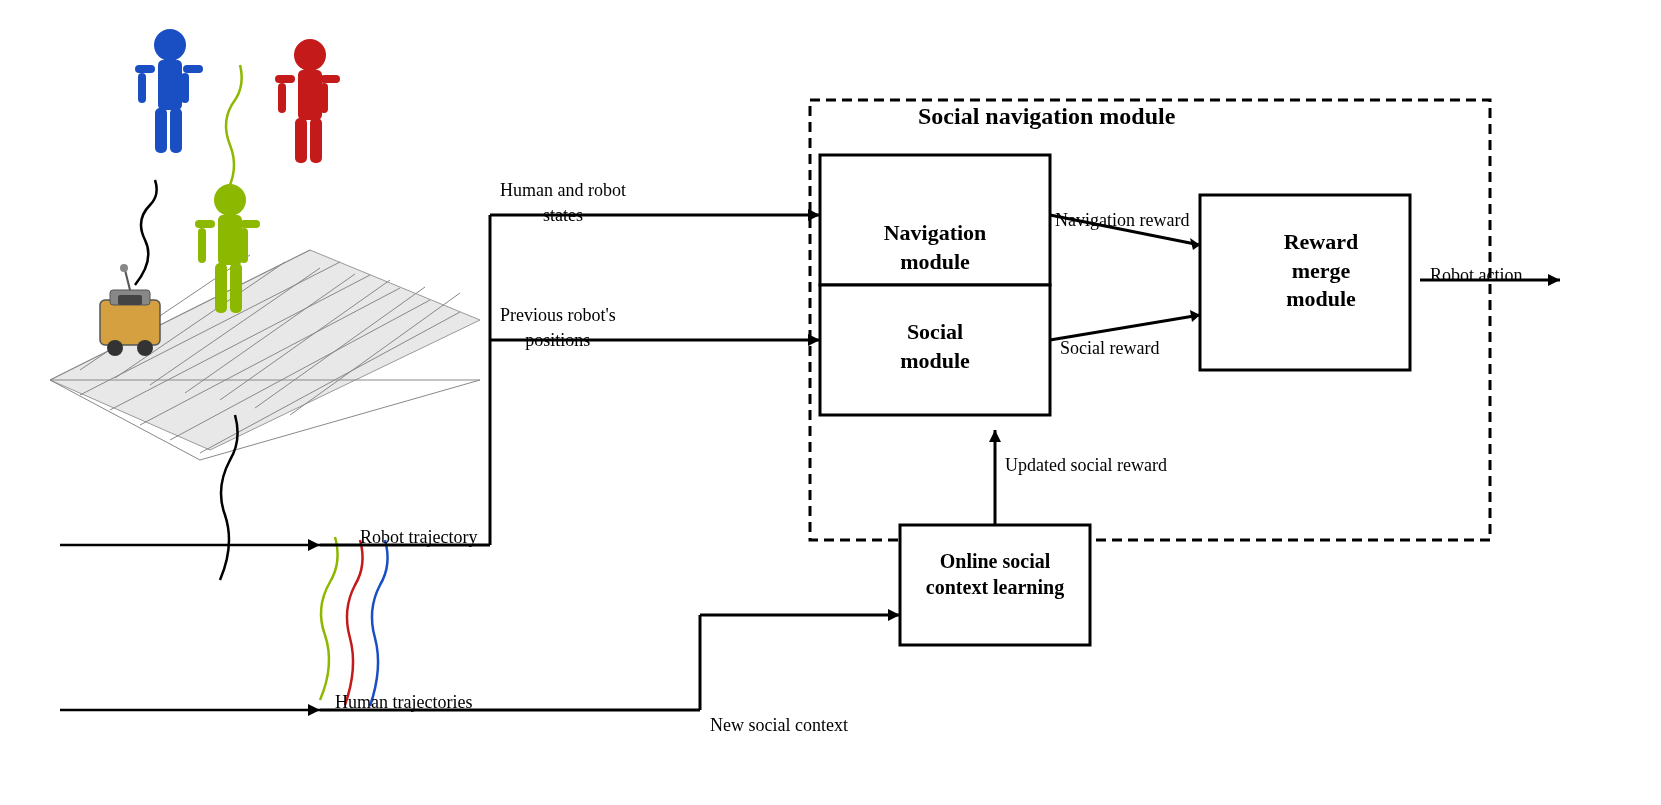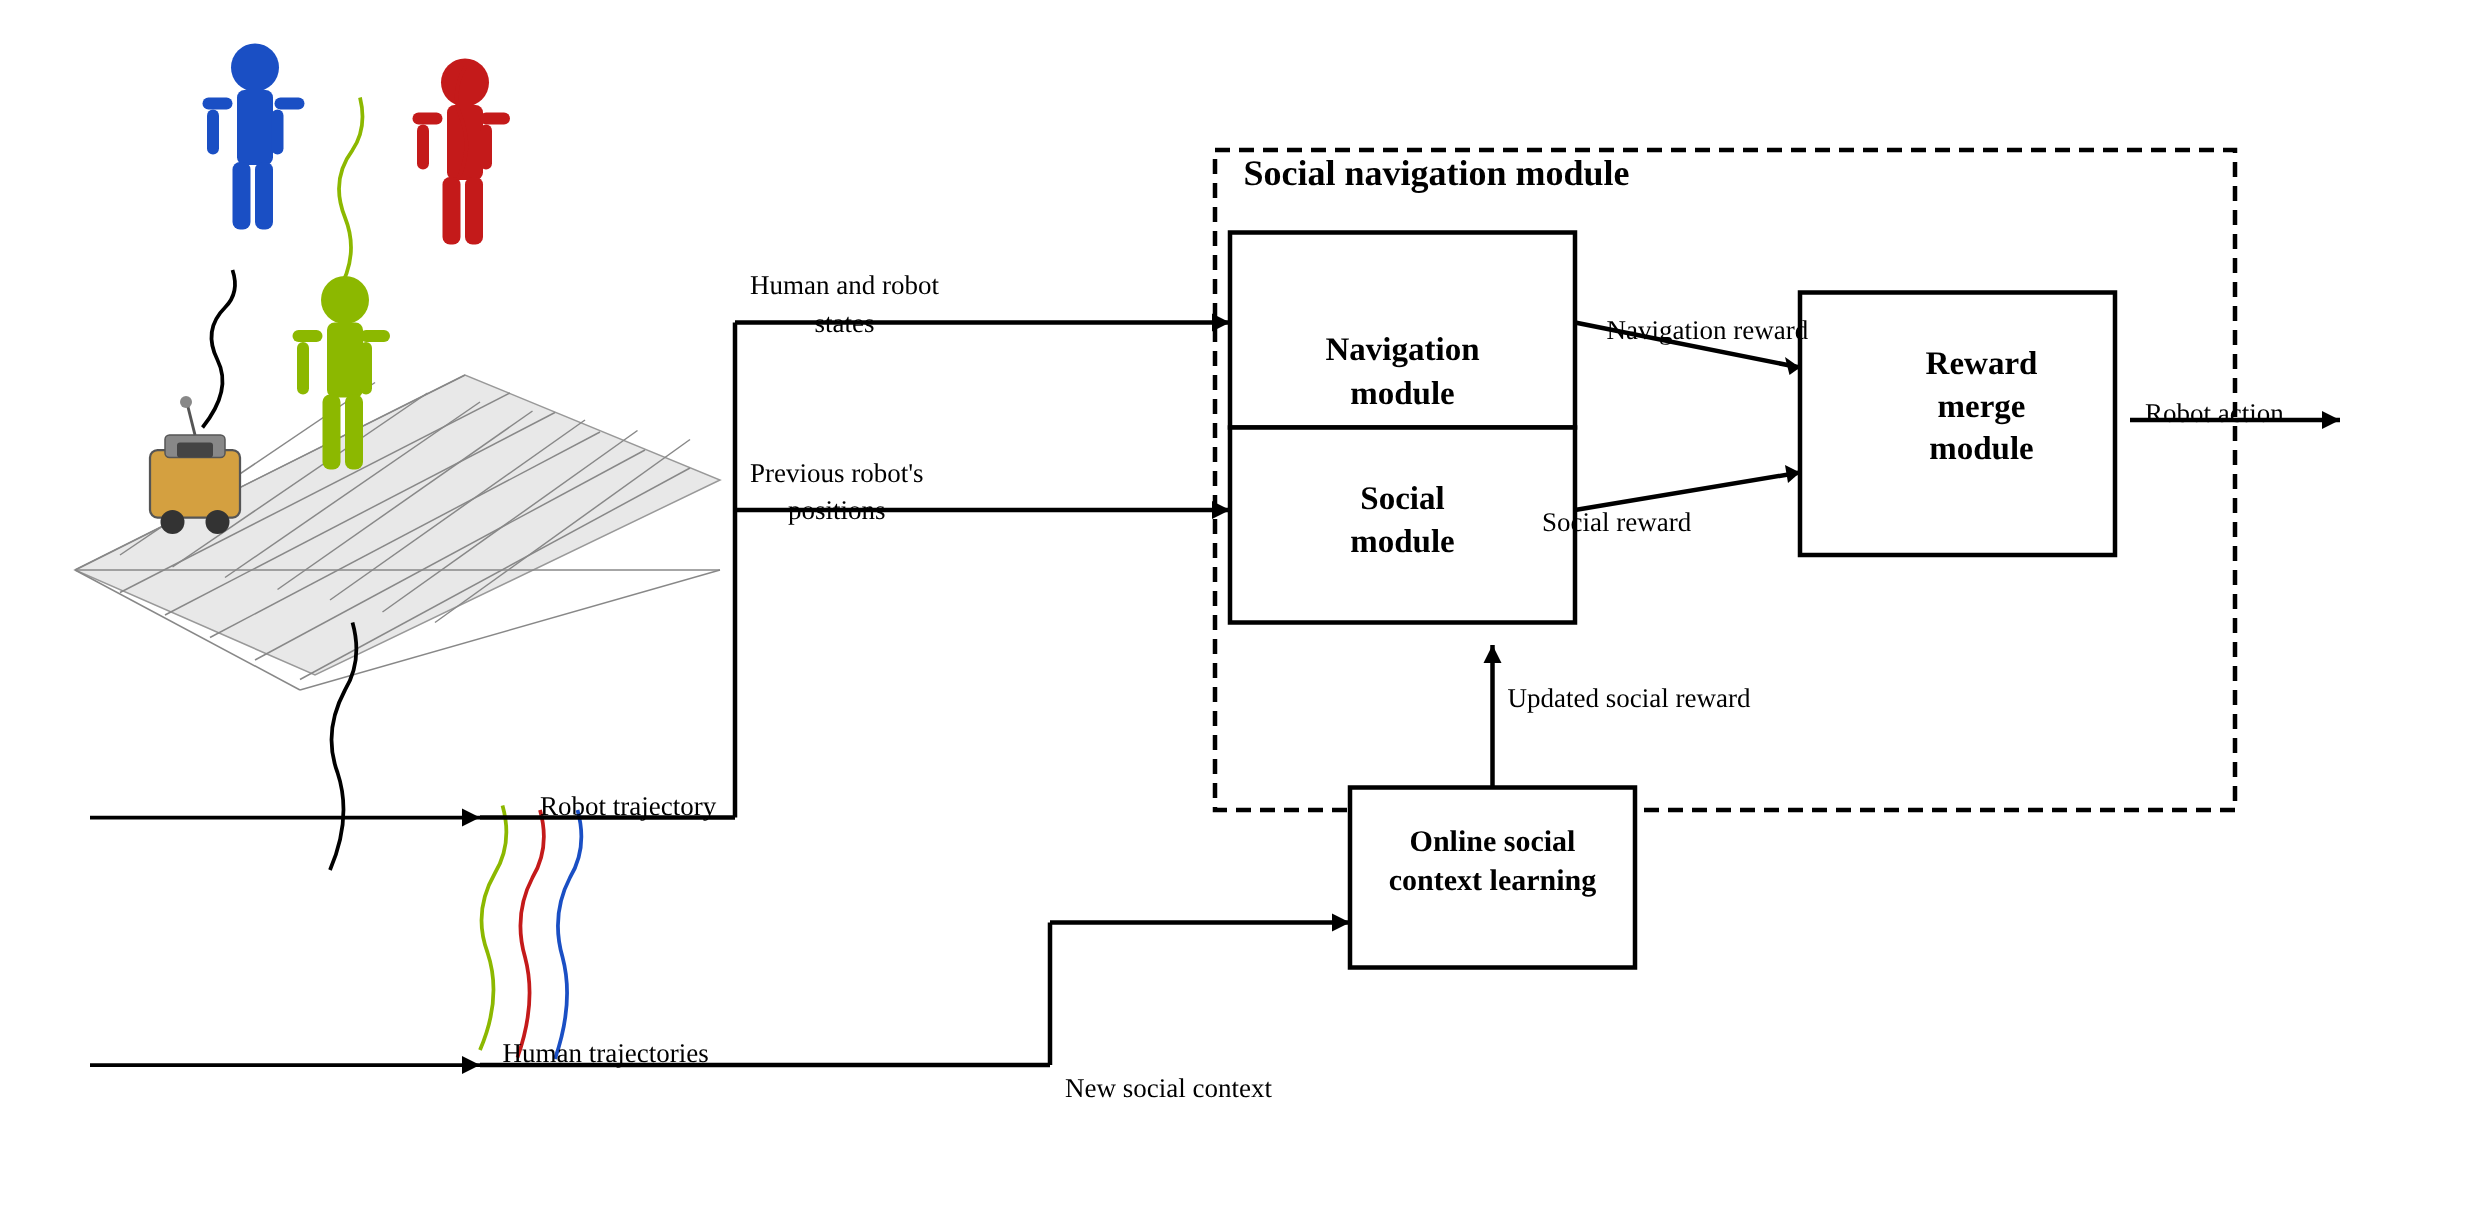--- a/index.html
+++ b/index.html
@@ -169,21 +169,21 @@
     <rect x="820" y="155" width="230" height="130" fill="#fff" stroke="#000" stroke-width="3"></rect>
 
     <rect x="820" y="285" width="230" height="130" fill="#fff" stroke="#000" stroke-width="3"></rect>
 
     <rect x="1200" y="195" width="210" height="175" fill="#fff" stroke="#000" stroke-width="3"></rect>
 
     <rect x="900" y="525" width="190" height="120" fill="#fff" stroke="#000" stroke-width="3"></rect>
 
   </svg>
 
-  <div class="label label-bold" style="left:829px; top:103px; font-size:24px;">Social navigation module</div>
+  <div class="label label-bold" style="left:918px; top:103px; font-size:24px;">Social navigation module</div>
 
   <div class="label label-bold label-center" style="left:820px; top:175px; width:230px; font-size:22px; line-height:1.3;margin-top:44px;">
     <span style="white-space:pre-line;">Navigation
 module</span>
   </div>
 
   <div class="label label-bold label-center" style="left:820px; top:318px; width:230px; font-size:22px; line-height:1.3;">
     <span>Social<br>module</span>
   </div>
 
@@ -196,25 +196,25 @@
   </div>
 
   <div class="label label-center" style="left:500px; top:178px; font-size:18px; line-height:1.4;">
     <span>Human and robot<br>states</span>
   </div>
 
   <div class="label label-center" style="left:500px; top:303px; font-size:18px; line-height:1.4;">
     <span>Previous robot's<br>positions</span>
   </div>
 
-  <div class="label" style="left:1055px; top:210px; font-size:18px;margin-left:16px;">
+  <div class="label" style="left:1055px; top:210px; font-size:18px;">
     <span>Navigation reward</span>
   </div>
 
-  <div class="label" style="left:1028px; top:338px; font-size:18px;">
+  <div class="label" style="left:1060px; top:338px; font-size:18px;">
     <span>Social reward</span>
   </div>
 
   <div class="label" style="left:1430px; top:265px; font-size:18px;">
     <span>Robot action</span>
   </div>
 
   <div class="label" style="left:1005px; top:455px; font-size:18px;">
     <span>Updated social reward</span>
   </div>

